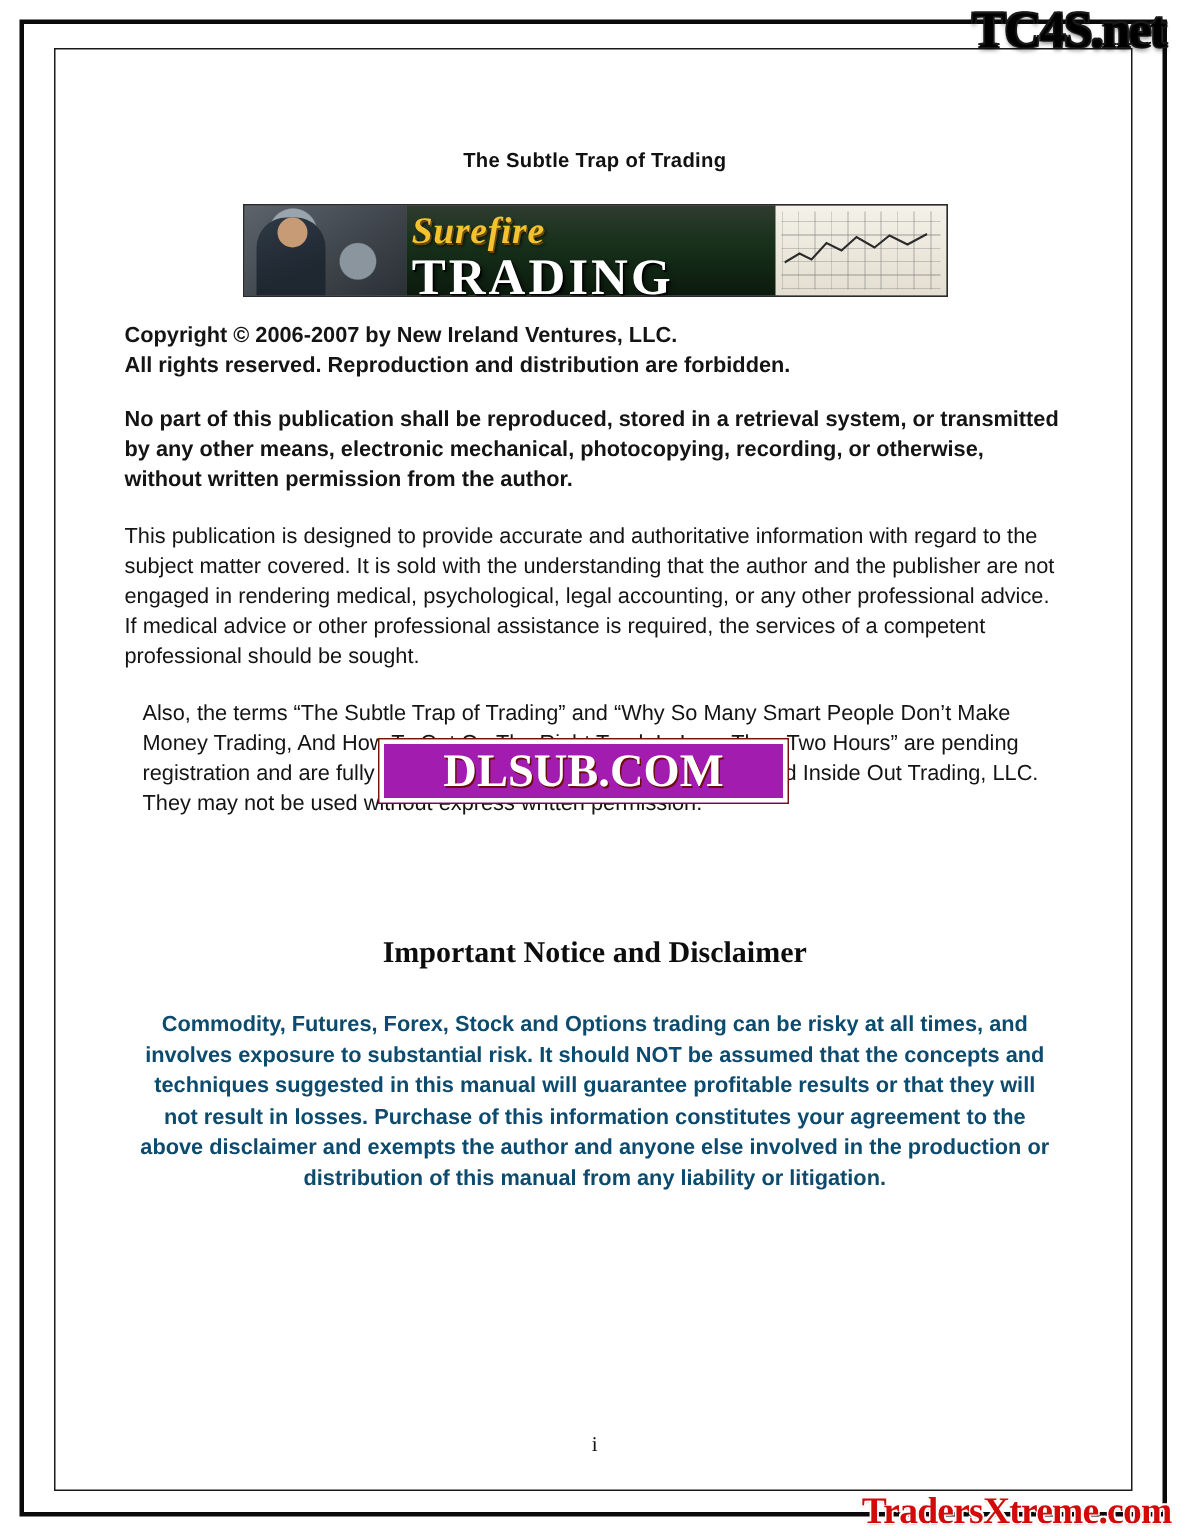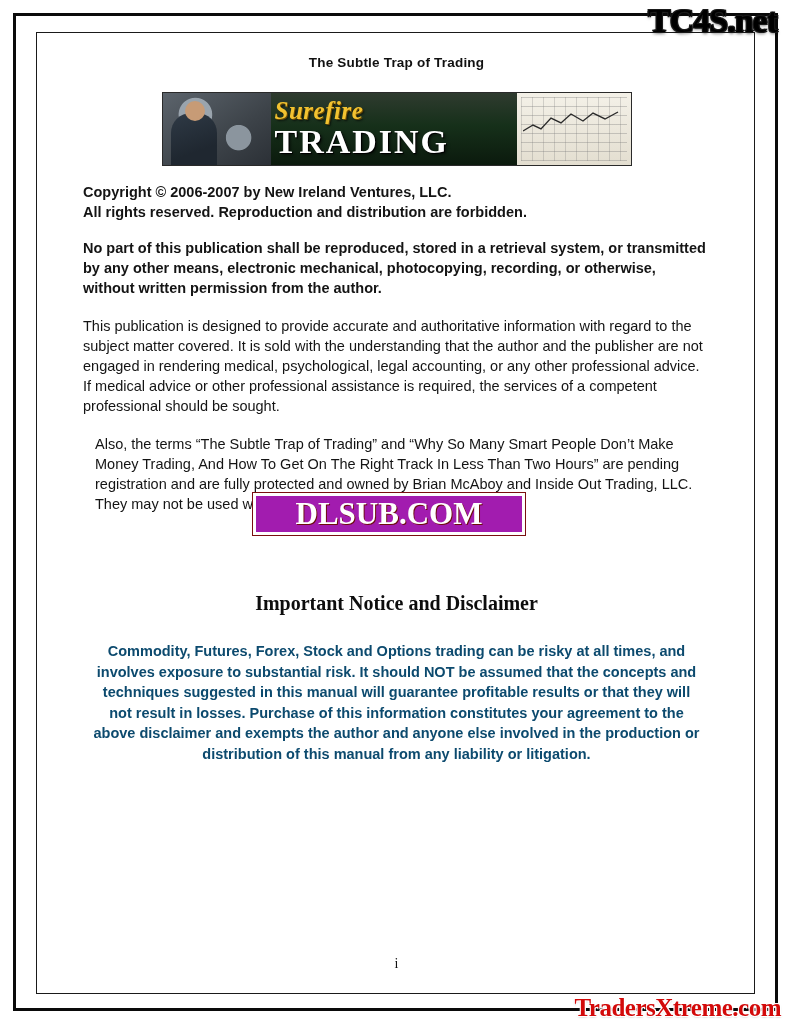--- a/index.html
+++ b/index.html
@@ -96,27 +96,28 @@
     height: 962px;
     padding: 22px 46px 0 46px;
   }
 
   .doc-header {
     text-align: center;
     font-size: 13.5px;
     font-weight: bold;
     color: #111;
     letter-spacing: .2px;
+    margin-top: 44px;
   }
 
   
   .banner-wrap {
     margin: 22px auto 0 auto;
     width: 470px;
-    height: 74px;
+    height: 62px;
     position: relative;
     border: 1px solid #2a2a2a;
     overflow: hidden;
     background: #6b6f6b;
   }
   .banner-left {
     position: absolute; left: 0; top: 0; width: 108px; height: 100%;
     background:
       radial-gradient(circle at 30% 30%, #9aa4ad 0 18%, transparent 19%),
       radial-gradient(circle at 70% 62%, #8b959e 0 14%, transparent 15%),

